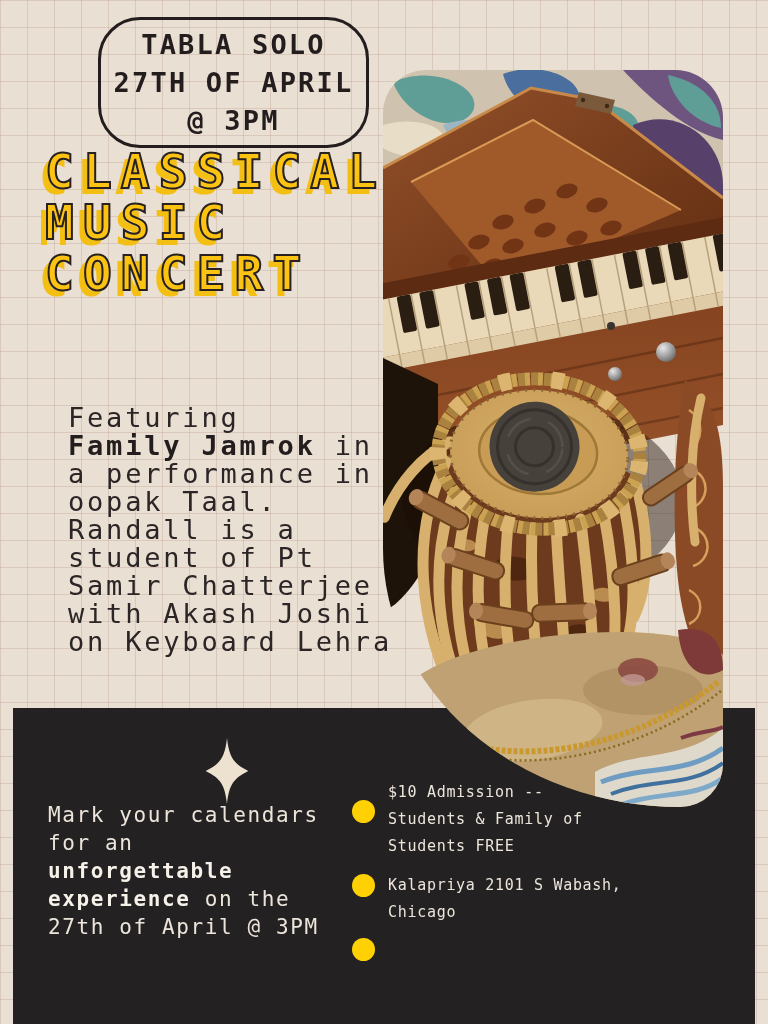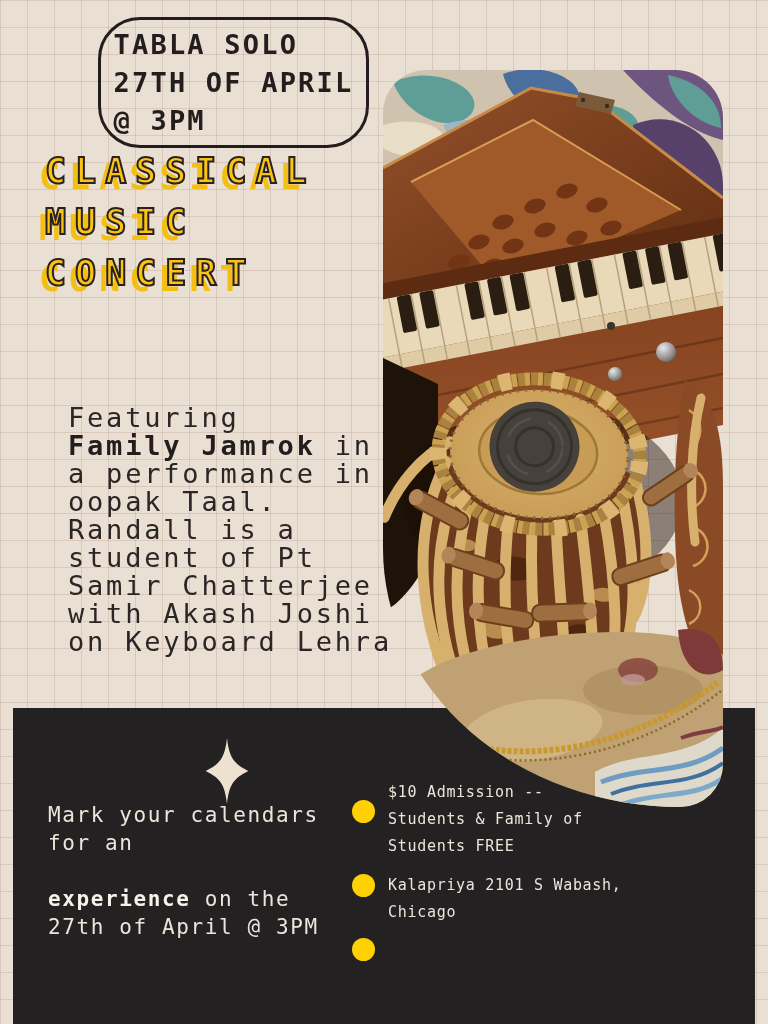--- a/index.html
+++ b/index.html
@@ -9,27 +9,27 @@
     background-image:
       linear-gradient(to right, rgba(186,152,142,.33) 1px, transparent 1px),
       linear-gradient(to bottom, rgba(186,152,142,.33) 1px, transparent 1px);
     background-size:27px 27px;
     font-family:"DejaVu Sans Mono", monospace;
   }
   
   .badge{
     position:absolute;left:98px;top:17px;width:265px;height:125px;
     border:3px solid #231d1e;border-radius:42px;
-    display:flex;align-items:center;justify-content:center;text-align:left;
+    display:flex;align-items:center;justify-content:center;text-align:center;
     color:#231d1e;font-weight:bold;font-size:27px;line-height:38px;letter-spacing:2.2px;
   }
   
   .title{
     position:absolute;left:45px;top:146px;
-    font-weight:bold;font-size:35px;line-height:51px;letter-spacing:9px;
+    font-weight:bold;font-size:48px;line-height:51px;letter-spacing:9px;
     color:#fcc313;
     -webkit-text-stroke:2px #272122;
     text-shadow:-6px 6px 0 #f4bf13;
     white-space:nowrap;
   }
   
   .heading{
     position:absolute;left:68px;top:356px;
     font-weight:bold;font-size:21px;line-height:26px;letter-spacing:4.3px;color:#272122;
   }
@@ -267,21 +267,21 @@
       <path d="M228,724 C268,708 306,718 340,693" stroke="#40719e" stroke-width="4" fill="none"></path>
       <path d="M240,734 C276,721 312,729 340,708" stroke="#7ea9c8" stroke-width="5" fill="none"></path>
       <path d="M298,668 C318,660 332,662 340,657" stroke="#7d3a44" stroke-width="4" fill="none"></path>
     </svg>
   </div>
 
   <div class="panel">
     <svg class="sparkle" viewBox="0 0 40 62">
       <path d="M20,0 C22,18 26,24 40,31 C26,38 22,44 20,62 C18,44 14,38 0,31 C14,24 18,18 20,0 Z" fill="#ede2d0"></path>
     </svg>
-    <div class="message">Mark your calendars<br>for an<br><br><strong>experience</strong> on the<br>27th of April @ 3PM</div>
+    <div class="message">Mark your calendars<br>for an<br><strong>unforgettable</strong><br><strong>experience</strong> on the<br>27th of April @ 3PM</div>
 
     <div class="bullet-row row-1">
       <div class="dot"></div>
       <div class="bullet-text">$10 Admission --
 Students &amp; Family of
 Students FREE</div>
     </div>
     <div class="bullet-row row-2">
       <div class="dot"></div>
       <div class="bullet-text">Kalapriya 2101 S Wabash,

